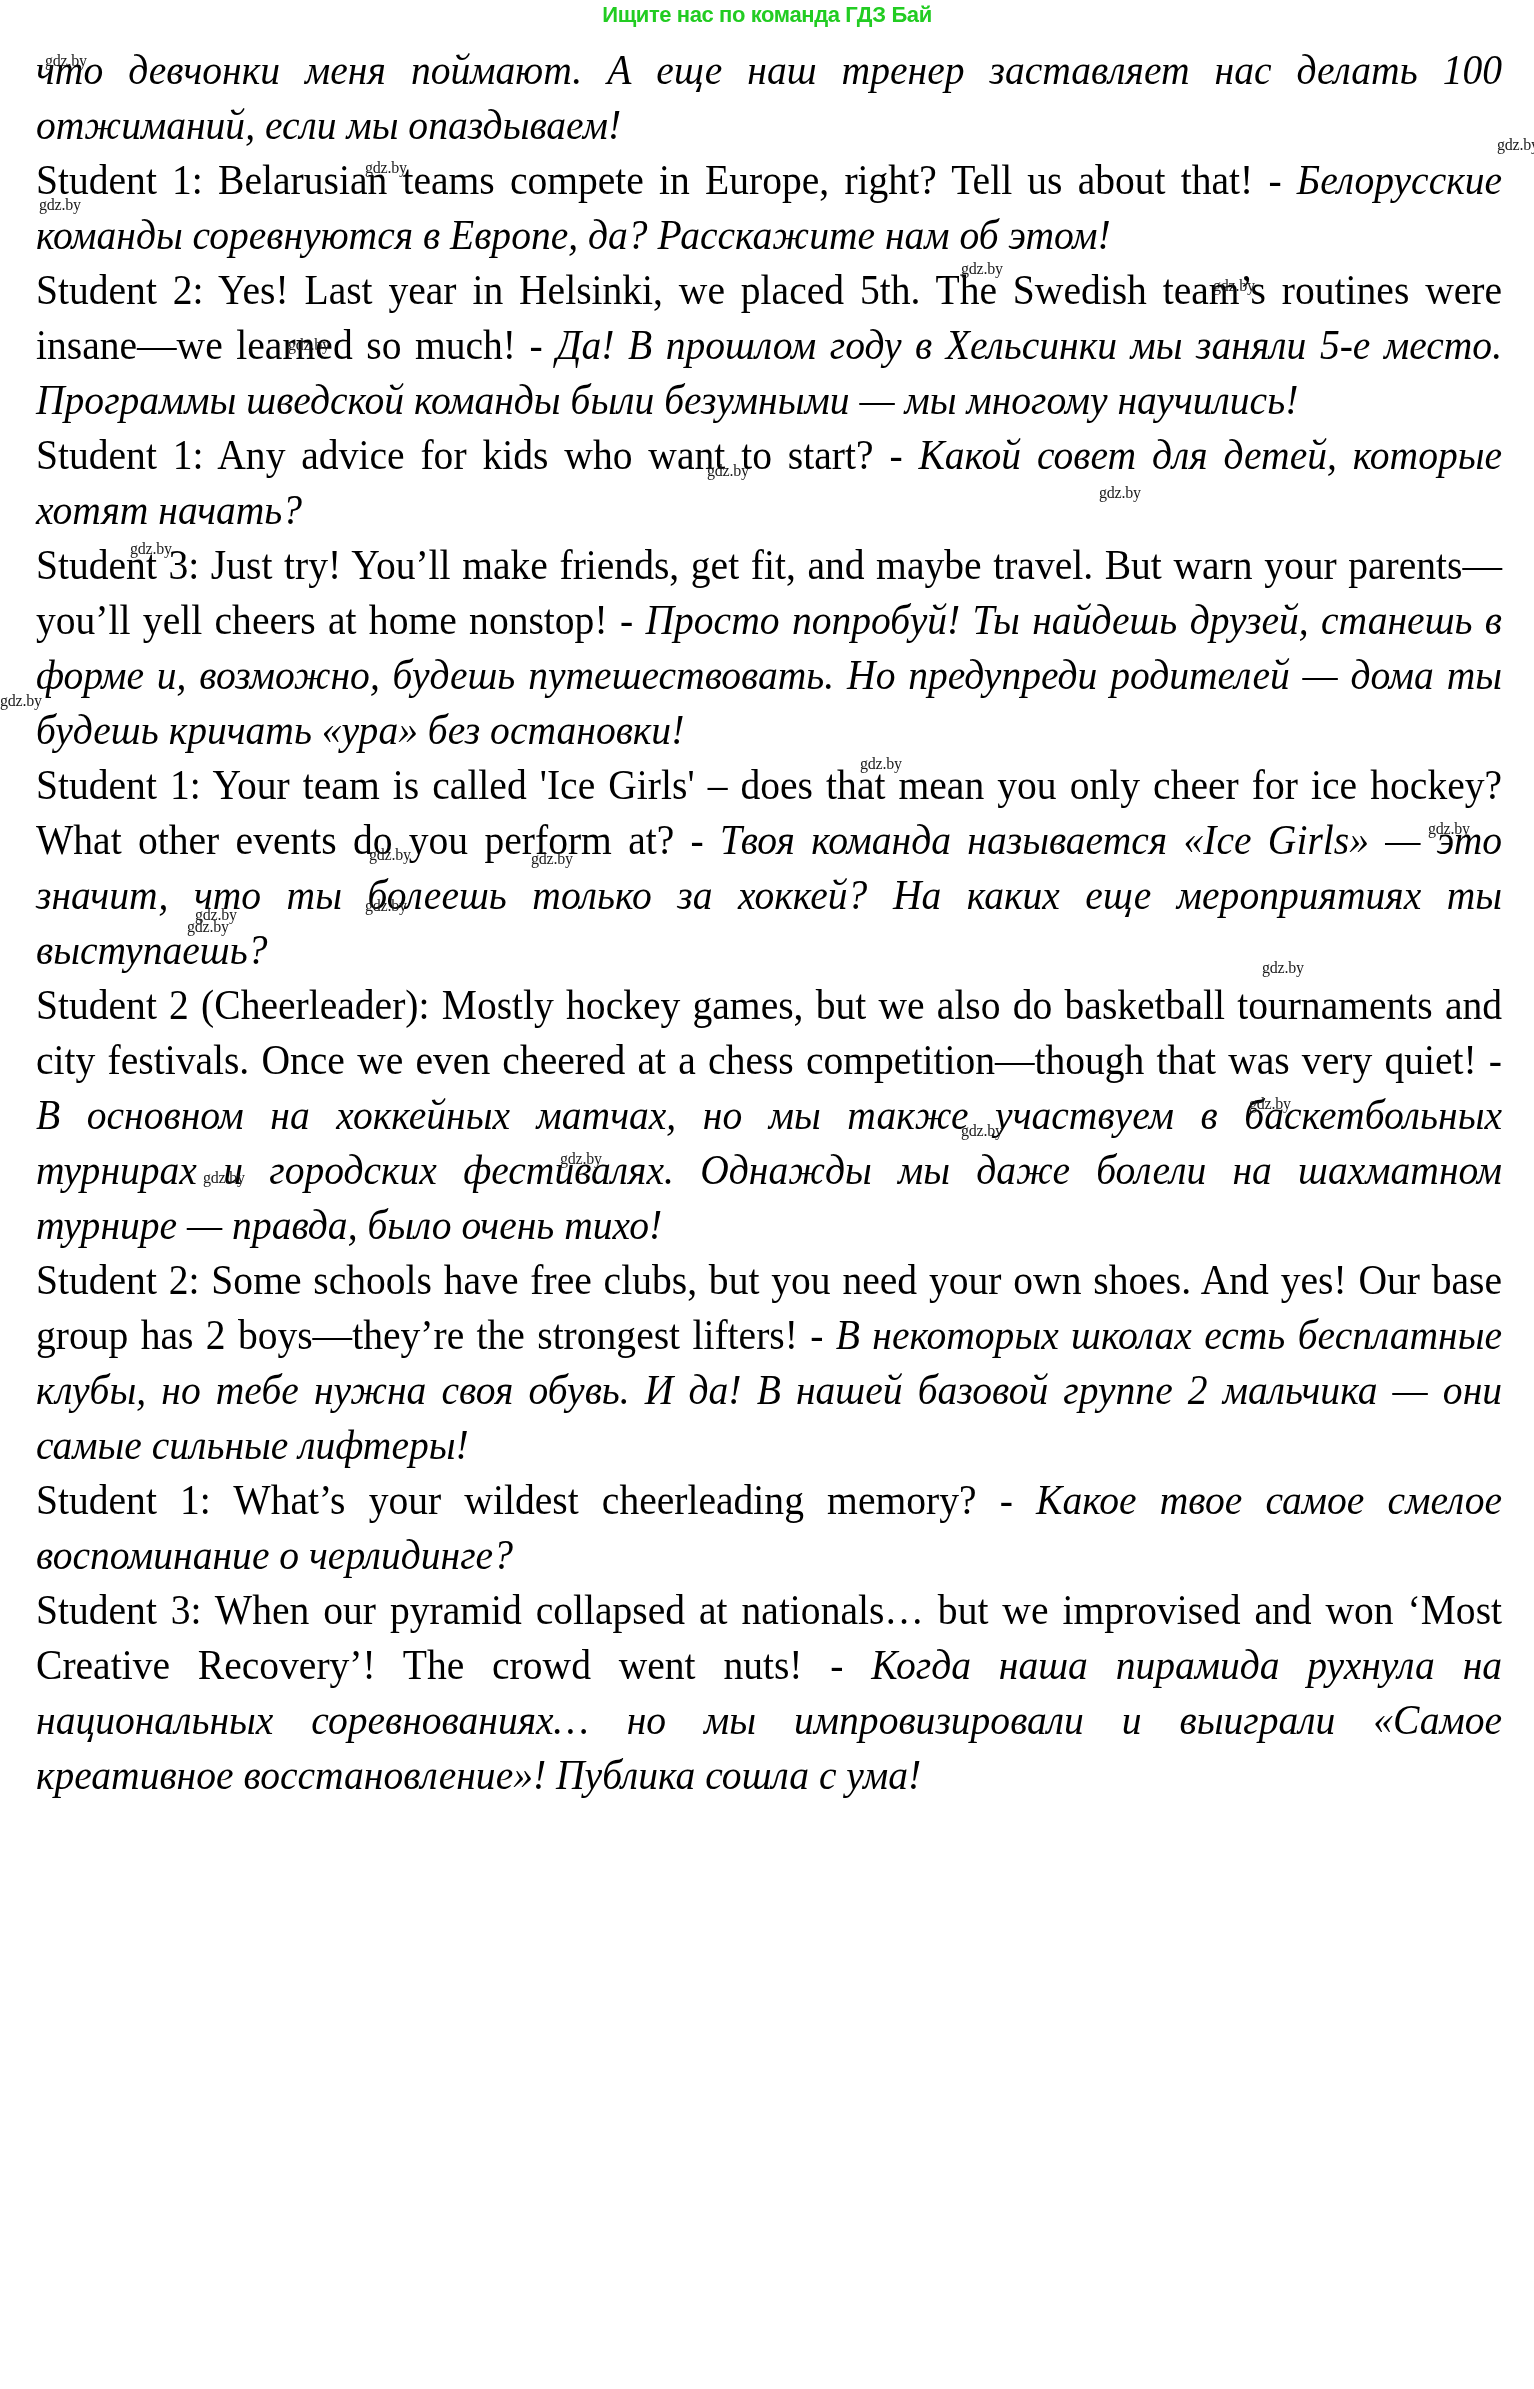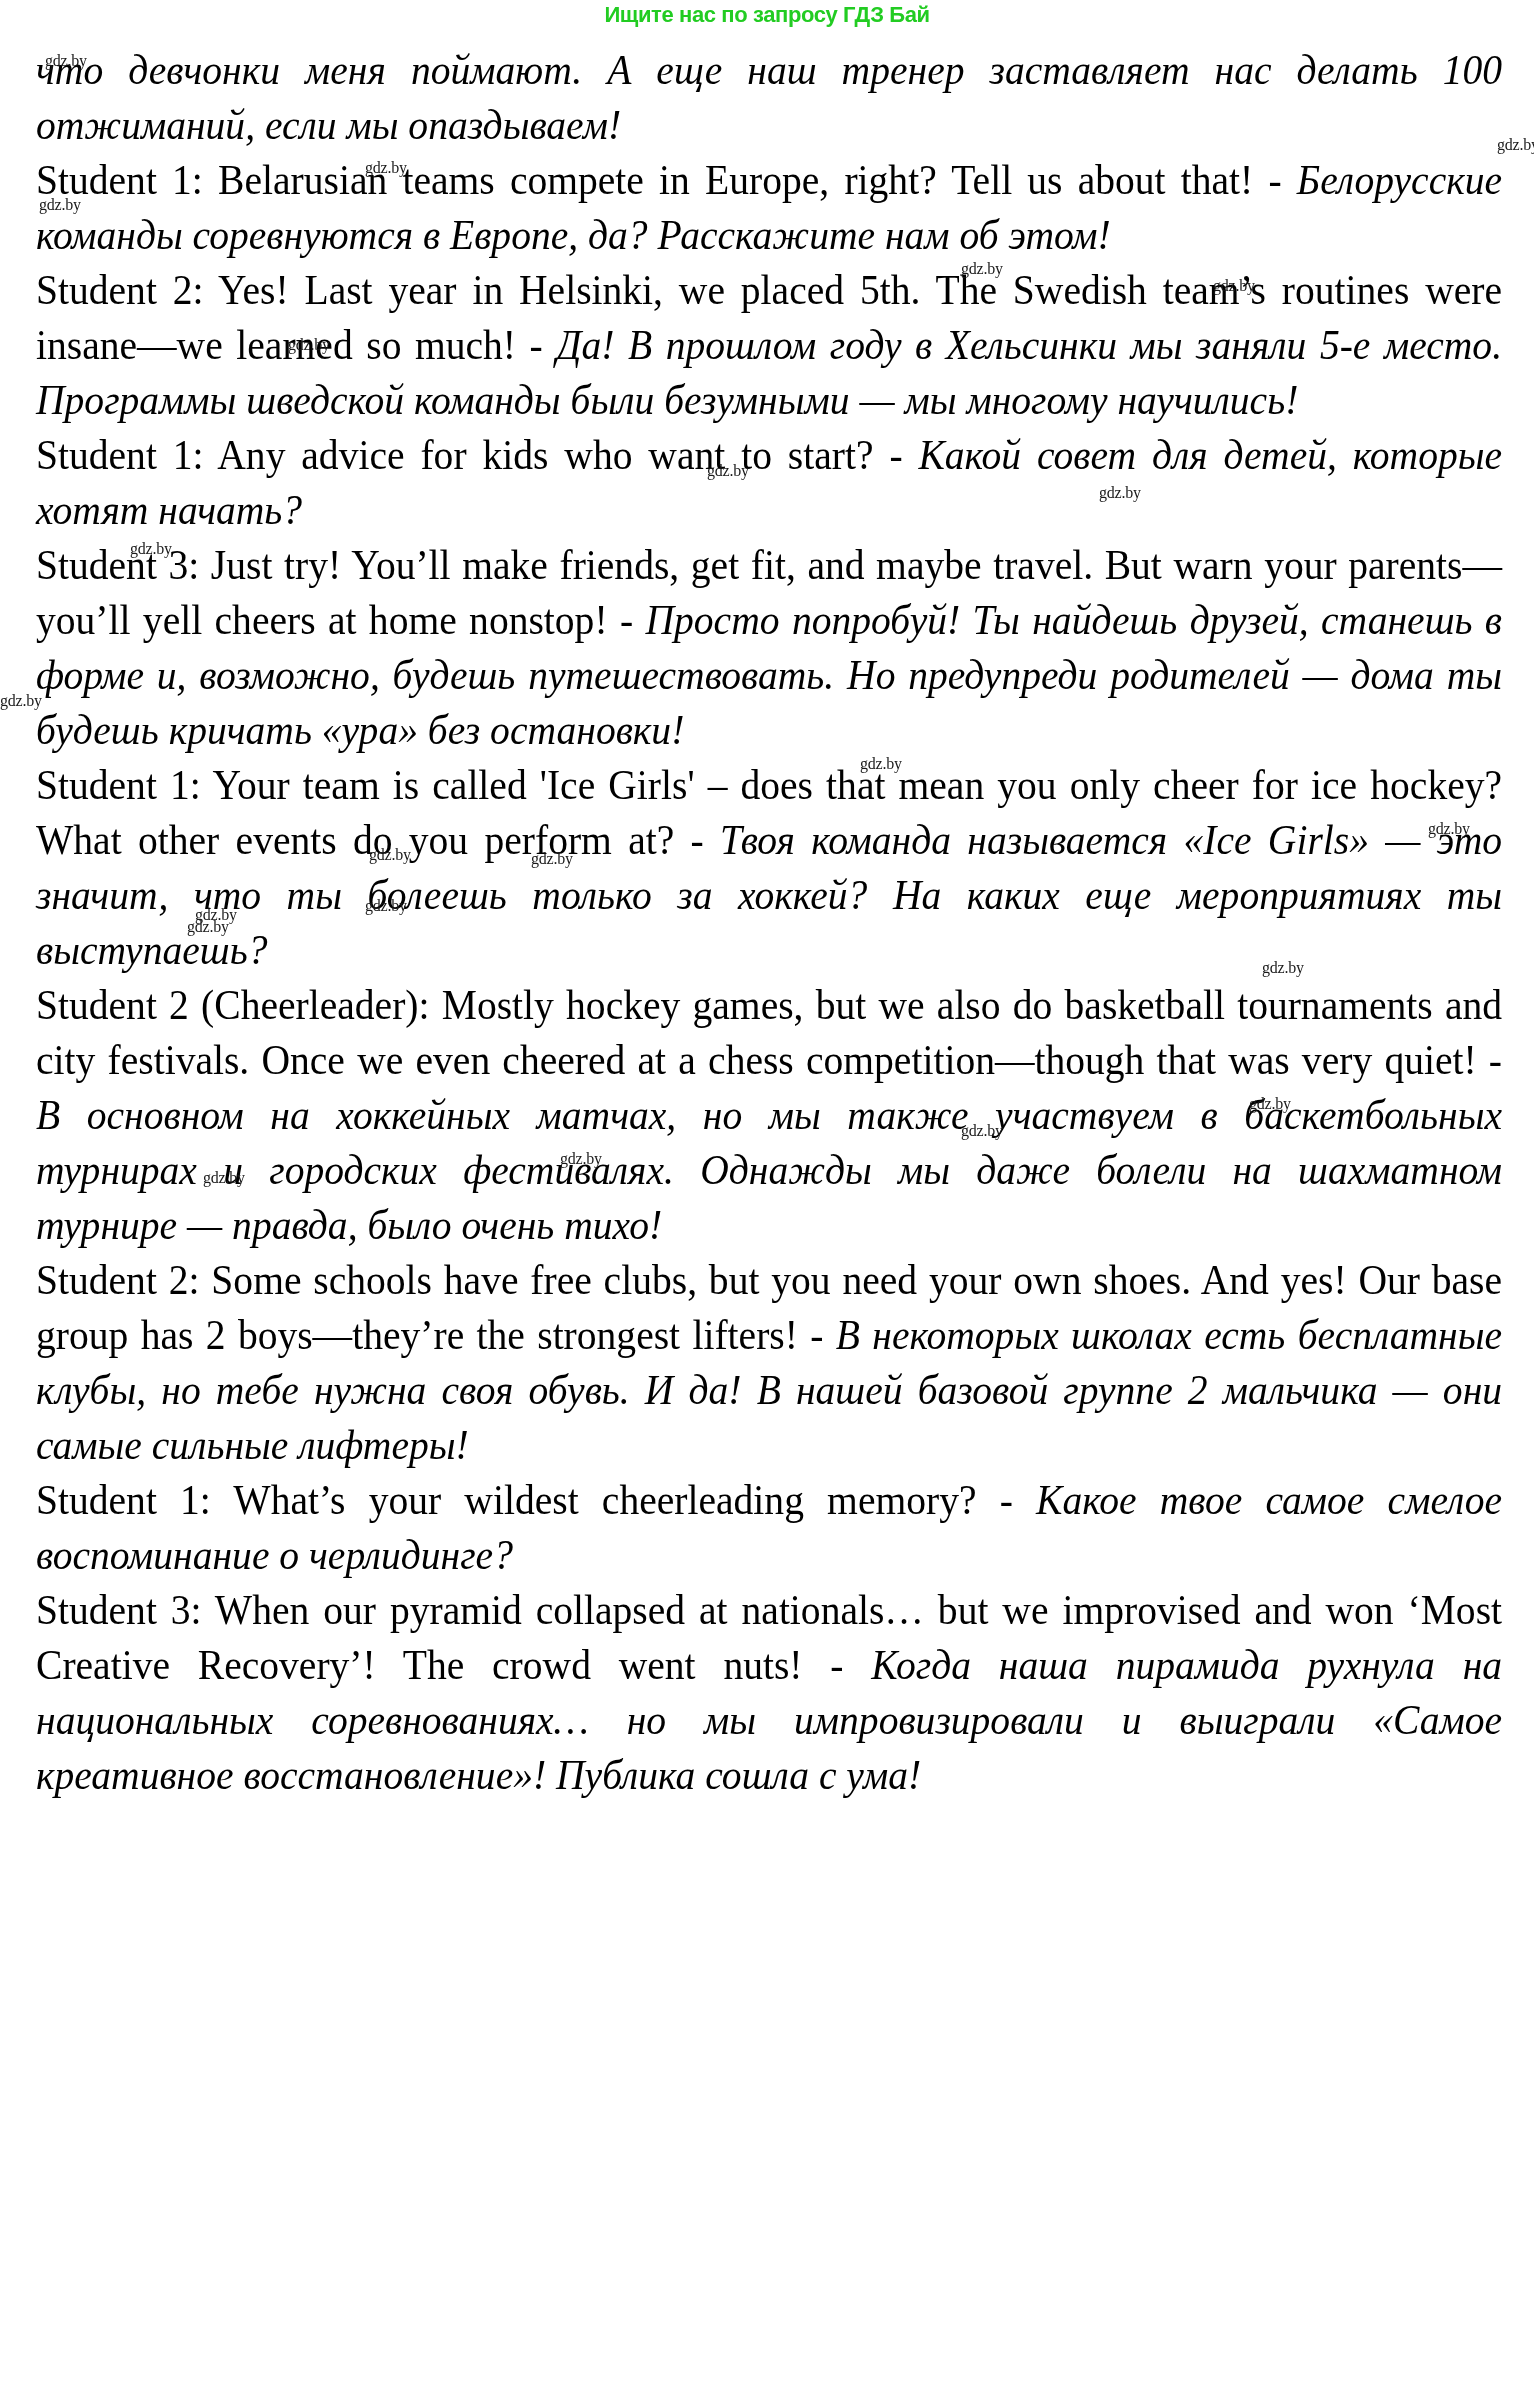--- a/index.html
+++ b/index.html
@@ -97,21 +97,21 @@
     white-space: nowrap;
     letter-spacing: -0.2px;
     pointer-events: none;
   }
 </style>
 </head>
 <body>
 
 <div id="page">
 
-  <div class="site-header">Ищите нас по запросу ГДЗ Бай</div>
+  <div class="site-header">Ищите нас по команда ГДЗ Бай</div>
 
   <div class="doc-body">
 
     <p class="para all-ru">
         <span class="squeeze"><span class="ru">что девчонки меня поймают. А еще наш тренер заставляет нас делать 100 отжиманий, если мы опаздываем!</span></span>
       </p>
 
     <p class="para">
         <span class="squeeze"><span class="en">Student 1:</span> <span class="en">Belarusian teams compete in Europe, right? Tell us about that!</span><span class="en"> - </span><span class="ru">Белорусские команды соревнуются в Европе, да? Расскажите нам об этом!</span></span>
       </p>

